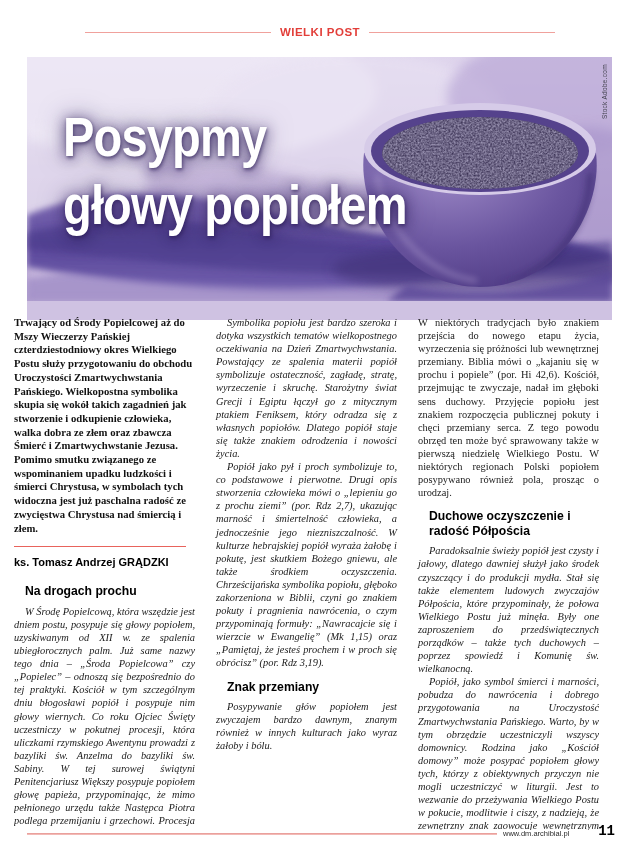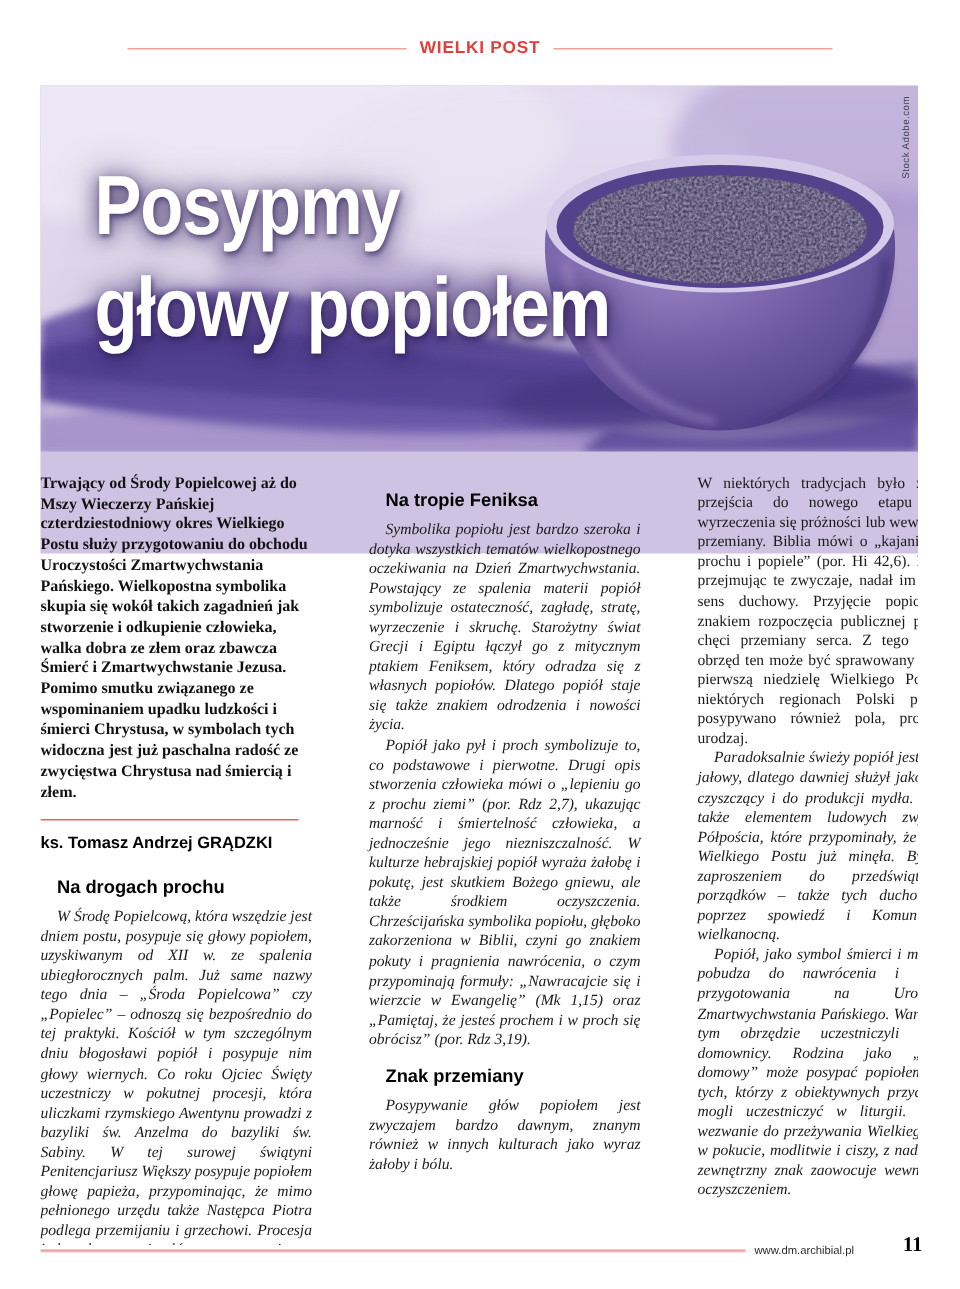--- a/index.html
+++ b/index.html
@@ -11,37 +11,37 @@
 
   
   .kicker-row { position:absolute; top:26px; left:85px; width:470px; display:flex; align-items:center;text-align:center; }
   .kicker-line { flex:1; height:1px; background:var(--line-pink,#f0a19c); }
   .kicker {
     margin:0 9px; font-family:"Liberation Sans",sans-serif; font-weight:700;
     font-size:11.5px; letter-spacing:.5px; color:var(--accent-red,#e23e39); white-space:nowrap;
   }
 
   
-  .hero { position:absolute; left:27px; top:57px; width:585px; height:312px; overflow:hidden; background:#cfc2e2; }
+  .hero { position:absolute; left:27px; top:57px; width:585px; height:263px; overflow:hidden; background:#cfc2e2; }
   .hero svg { position:absolute; left:0; top:0; }
   .hero-title {
     position:absolute; left:36px; top:46px; z-index:3;
     transform:scaleX(.84); transform-origin:left top;
     color:#ffffff; font-family:"Liberation Sans",sans-serif; font-weight:700;
     font-size:56px; line-height:68px; letter-spacing:-1px; white-space:nowrap;
     text-shadow:0 2px 14px rgba(48,32,92,.85), 0 0 28px rgba(48,32,92,.55), 1px 2px 4px rgba(40,26,80,.6);
   }
   .credit {
     position:absolute; top:7px; right:4px; z-index:3;
     writing-mode:vertical-rl; transform:rotate(180deg);
     font-family:"Liberation Sans",sans-serif; font-size:6.5px; letter-spacing:.3px; color:#42424e;
   }
 
   
-  .columns { position:absolute; left:27px; top:316px; width:585px; height:514px; display:flex; gap:38px; overflow:hidden; }
+  .columns { position:absolute; left:14px; top:316px; width:585px; height:514px; display:flex; gap:21px; overflow:hidden;justify-content:flex-end; }
   .col { width:181px; min-width:181px; }
   .blk { color:#1a1a1a; }
   .blk.lead { font-weight:700; font-size:10.7px; line-height:13.7px; color:#121212; text-align:left; }
   .blk.rule { border-top:1.5px solid #e8635c; width:172px; margin:11px 0 9px 0; }
   .blk.author { font-family:"Liberation Sans",sans-serif; font-weight:700; font-size:11px; color:#000; margin-bottom:16px; }
   .blk.heading {
     font-family:"Liberation Sans",sans-serif; font-weight:700;
     font-size:12.2px; line-height:14.5px; color:#000;
     padding-left:11px; margin:10px 0 6px 0;
   }
@@ -52,21 +52,21 @@
   .blk.para-cont { text-indent:0; }
 
   
   .footer-line { position:absolute; left:27px; top:833px; width:470px; height:2px; background:linear-gradient(#e5948f,#f7c6c3); }
   .footer-url {
     position:absolute; left:503px; top:829px;
     font-family:"Liberation Sans",sans-serif; font-size:7.5px; color:#2b2b2b;
   }
   .page-number {
     position:absolute; right:25px; top:823px;
-    font-family:Liberation Serif, serif; font-weight:700; font-size:14px; color:#000;
+    font-family:Liberation Mono, monospace; font-weight:700; font-size:14px; color:#000;
   }
 </style>
 </head>
 <body>
 
 <div class="kicker-row">
   <div class="kicker-line"></div>
   <div class="kicker">WIELKI POST</div>
   <div class="kicker-line"></div>
 </div>
@@ -133,28 +133,28 @@
 
 <div class="columns">
   <div class="col">
       <div class="blk lead">Trwający od Środy Popielcowej aż do Mszy Wieczerzy Pańskiej czterdziestodniowy okres Wielkiego Postu służy przygotowaniu do obchodu Uroczystości Zmartwychwstania Pańskiego. Wielkopostna symbolika skupia się wokół takich zagadnień jak stworzenie i odkupienie człowieka, walka dobra ze złem oraz zbawcza Śmierć i Zmartwychwstanie Jezusa. Pomimo smutku związanego ze wspominaniem upadku ludzkości i śmierci Chrystusa, w symbolach tych widoczna jest już paschalna radość ze zwycięstwa Chrystusa nad śmiercią i złem.</div>
       <div class="blk rule"></div>
       <div class="blk author">ks. Tomasz Andrzej GRĄDZKI</div>
       <div class="blk heading">Na drogach prochu</div>
       <div class="blk para">W Środę Popielcową, która wszędzie jest dniem postu, posypuje się głowy popiołem, uzyskiwanym od XII w. ze spalenia ubiegłorocznych palm. Już same nazwy tego dnia – „Środa Popielcowa” czy „Popielec” – odnoszą się bezpośrednio do tej praktyki. Kościół w tym szczególnym dniu błogosławi popiół i posypuje nim głowy wiernych. Co roku Ojciec Święty uczestniczy w pokutnej procesji, która uliczkami rzymskiego Awentynu prowadzi z bazyliki św. Anzelma do bazyliki św. Sabiny. W tej surowej świątyni Penitencjariusz Większy posypuje popiołem głowę papieża, przypominając, że mimo pełnionego urzędu także Następca Piotra podlega przemijaniu i grzechowi. Procesja i obrzęd posypania głów są zaproszeniem</div>
     </div>
   <div class="col">
-      <div class="blk heading">Na tropie Feniksa</div>
       <div class="blk para">Symbolika popiołu jest bardzo szeroka i dotyka wszystkich tematów wielkopostnego oczekiwania na Dzień Zmartwychwstania. Powstający ze spalenia materii popiół symbolizuje ostateczność, zagładę, stratę, wyrzeczenie i skruchę. Starożytny świat Grecji i Egiptu łączył go z mitycznym ptakiem Feniksem, który odradza się z własnych popiołów. Dlatego popiół staje się także znakiem odrodzenia i nowości życia.</div>
       <div class="blk para">Popiół jako pył i proch symbolizuje to, co podstawowe i pierwotne. Drugi opis stworzenia człowieka mówi o „lepieniu go z prochu ziemi” (por. Rdz 2,7), ukazując marność i śmiertelność człowieka, a jednocześnie jego niezniszczalność. W kulturze hebrajskiej popiół wyraża żałobę i pokutę, jest skutkiem Bożego gniewu, ale także środkiem oczyszczenia. Chrześcijańska symbolika popiołu, głęboko zakorzeniona w Biblii, czyni go znakiem pokuty i pragnienia nawrócenia, o czym przypominają formuły: „Nawracajcie się i wierzcie w Ewangelię” (Mk 1,15) oraz „Pamiętaj, że jesteś prochem i w proch się obrócisz” (por. Rdz 3,19).</div>
       <div class="blk heading">Znak przemiany</div>
       <div class="blk para">Posypywanie głów popiołem jest zwyczajem bardzo dawnym, znanym również w innych kulturach jako wyraz żałoby i bólu.</div>
     </div>
   <div class="col">
       <div class="blk para-cont">W niektórych tradycjach było znakiem przejścia do nowego etapu życia, wyrzeczenia się próżności lub wewnętrznej przemiany. Biblia mówi o „kajaniu się w prochu i popiele” (por. Hi 42,6). Kościół, przejmując te zwyczaje, nadał im głęboki sens duchowy. Przyjęcie popiołu jest znakiem rozpoczęcia publicznej pokuty i chęci przemiany serca. Z tego powodu obrzęd ten może być sprawowany także w pierwszą niedzielę Wielkiego Postu. W niektórych regionach Polski popiołem posypywano również pola, prosząc o urodzaj.</div>
+      <div class="blk heading">Duchowe oczyszczenie i radość Półpościa</div>
       <div class="blk para">Paradoksalnie świeży popiół jest czysty i jałowy, dlatego dawniej służył jako środek czyszczący i do produkcji mydła. Stał się także elementem ludowych zwyczajów Półpościa, które przypominały, że połowa Wielkiego Postu już minęła. Były one zaproszeniem do przedświątecznych porządków – także tych duchowych – poprzez spowiedź i Komunię św. wielkanocną.</div>
       <div class="blk para">Popiół, jako symbol śmierci i marności, pobudza do nawrócenia i dobrego przygotowania na Uroczystość Zmartwychwstania Pańskiego. Warto, by w tym obrzędzie uczestniczyli wszyscy domownicy. Rodzina jako „Kościół domowy” może posypać popiołem głowy tych, którzy z obiektywnych przyczyn nie mogli uczestniczyć w liturgii. Jest to wezwanie do przeżywania Wielkiego Postu w pokucie, modlitwie i ciszy, z nadzieją, że zewnętrzny znak zaowocuje wewnętrznym oczyszczeniem.</div>
     </div>
 </div>
 
 <div class="footer-line"></div>
 <div class="footer-url">www.dm.archibial.pl</div>
 <div class="page-number">11</div>
 
 </body></html>

